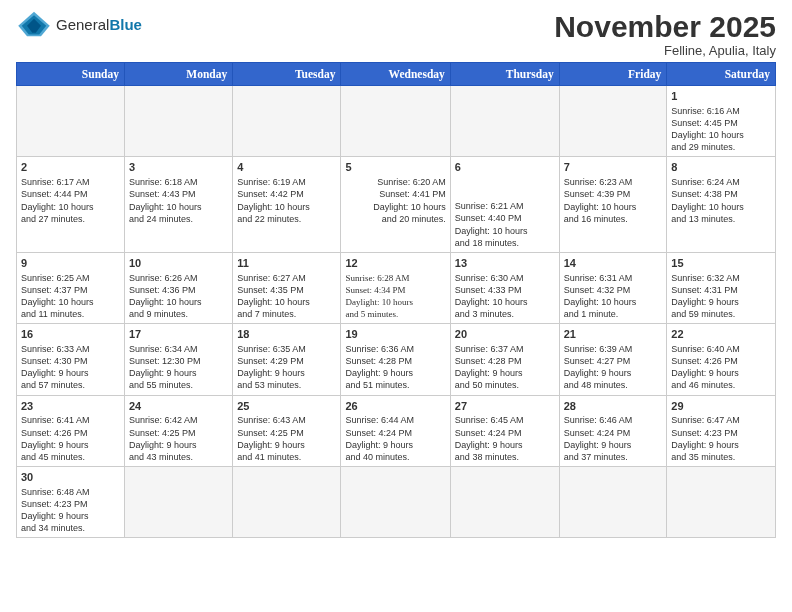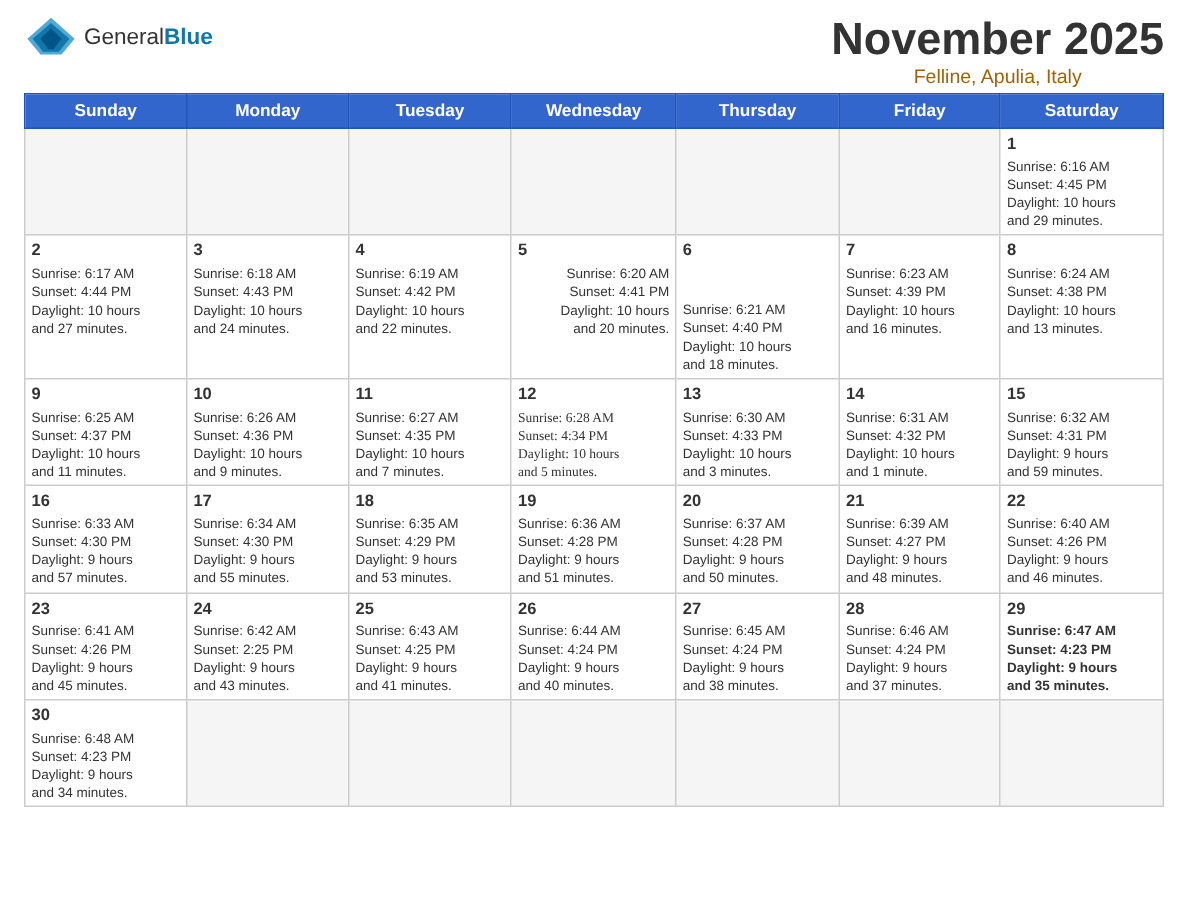--- a/index.html
+++ b/index.html
@@ -25,45 +25,46 @@
     .logo {
       display: flex;
       align-items: center;
       gap: 4px;
     }
     .logo-icon {
       width: 36px;
       height: 28px;
     }
     .title-block {
-      text-align: center;
+      text-align: right;
     }
     .month-title {
       font-size: 30px;
       font-weight: bold;
       color: #333;
       line-height: 1.1;
     }
     .subtitle {
       font-size: 13px;
-      color: #a16207;
+      color: #404040;
     }
     .calendar {
       width: 100%;
       border-collapse: collapse;
       border: 1px solid #ccc;
     }
     .calendar th {
       background: #3366cc;
       color: #fff;
       font-size: 11.5px;
       font-weight: bold;
-      text-align: center;
+      text-align: right;
       padding: 5px 5px;
       border: 1px solid #2255bb;
+      font-family: Liberation Serif, serif;
     }
     .calendar td {
       vertical-align: top;
       border: 1px solid #ccc;
       padding: 3px 4px;
       width: 113px;
       min-height: 72px;
       background: #fff;
       font-size: 9.5px;
       color: #333;
@@ -243,21 +244,21 @@
           <td>
             <span class="day-number">16</span>
             <div class="day-info" style="white-space: pre-line;">Sunrise: 6:33 AM
 Sunset: 4:30 PM
 Daylight: 9 hours
 and 57 minutes.</div>
           </td>
           <td>
             <span class="day-number">17</span>
             <div class="day-info" style="white-space: pre-line;">Sunrise: 6:34 AM
-Sunset: 4:30 PM
+Sunset: 12:30 PM
 Daylight: 9 hours
 and 55 minutes.</div>
           </td>
           <td>
             <span class="day-number">18</span>
             <div class="day-info" style="white-space: pre-line;">Sunrise: 6:35 AM
 Sunset: 4:29 PM
 Daylight: 9 hours
 and 53 minutes.</div>
           </td>
@@ -294,21 +295,21 @@
           <td>
             <span class="day-number">23</span>
             <div class="day-info" style="white-space: pre-line;">Sunrise: 6:41 AM
 Sunset: 4:26 PM
 Daylight: 9 hours
 and 45 minutes.</div>
           </td>
           <td>
             <span class="day-number">24</span>
             <div class="day-info" style="white-space: pre-line;">Sunrise: 6:42 AM
-Sunset: 2:25 PM
+Sunset: 4:25 PM
 Daylight: 9 hours
 and 43 minutes.</div>
           </td>
           <td>
             <span class="day-number">25</span>
             <div class="day-info" style="white-space: pre-line;">Sunrise: 6:43 AM
 Sunset: 4:25 PM
 Daylight: 9 hours
 and 41 minutes.</div>
           </td>
@@ -328,21 +329,21 @@
           </td>
           <td>
             <span class="day-number">28</span>
             <div class="day-info" style="white-space: pre-line;">Sunrise: 6:46 AM
 Sunset: 4:24 PM
 Daylight: 9 hours
 and 37 minutes.</div>
           </td>
           <td>
             <span class="day-number">29</span>
-            <div class="day-info" style="white-space: pre-line; font-weight: bold;">Sunrise: 6:47 AM
+            <div class="day-info" style="white-space: pre-line;">Sunrise: 6:47 AM
 Sunset: 4:23 PM
 Daylight: 9 hours
 and 35 minutes.</div>
           </td>
         </tr>
         <tr class="last-row">
           <td>
             <span class="day-number">30</span>
             <div class="day-info" style="white-space: pre-line;">Sunrise: 6:48 AM
 Sunset: 4:23 PM

